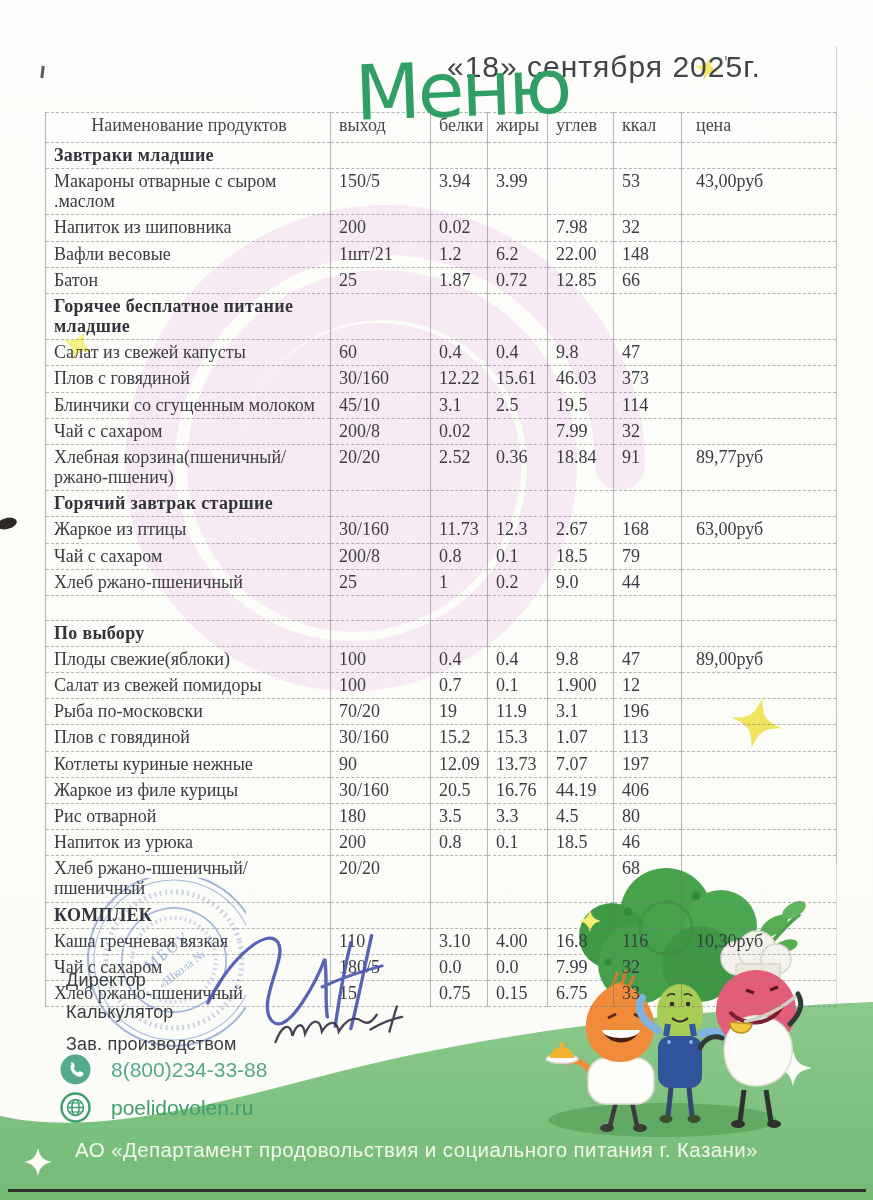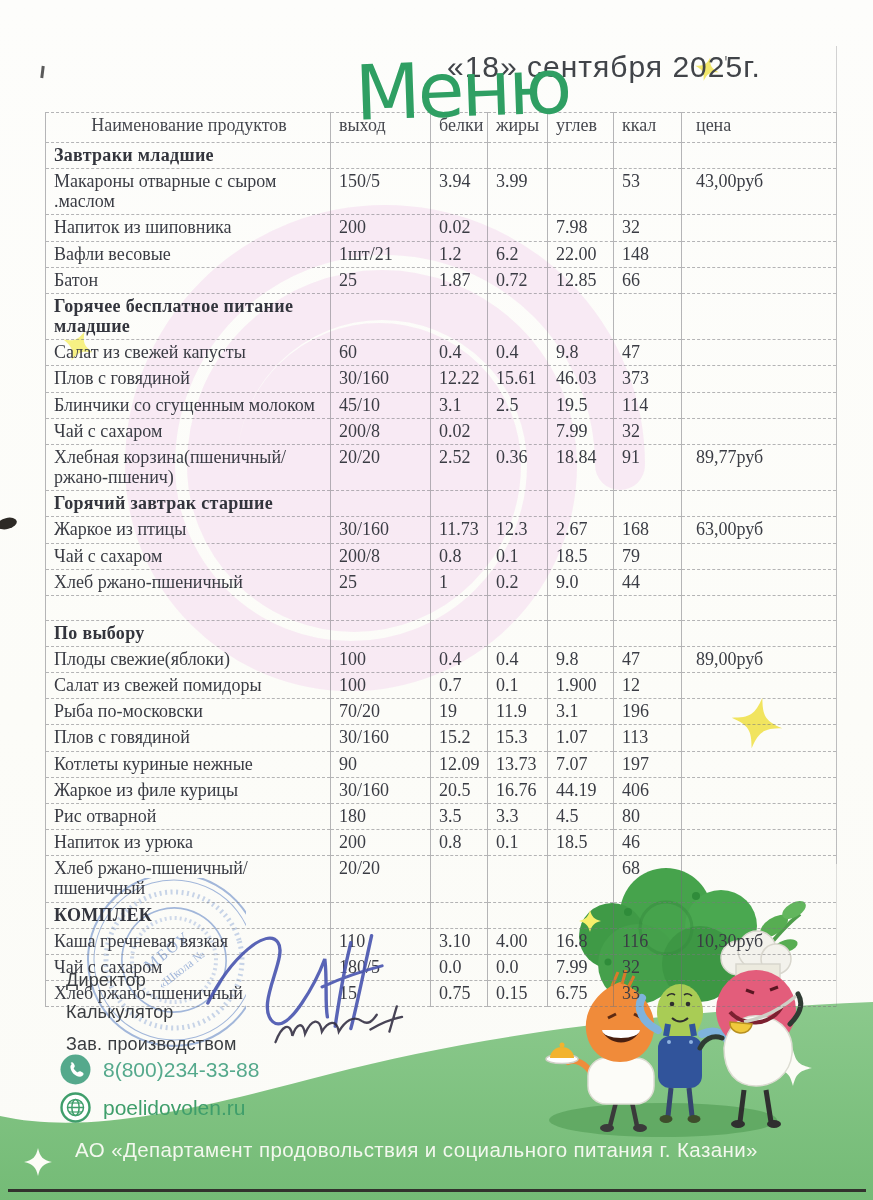--- a/index.html
+++ b/index.html
@@ -32,21 +32,21 @@
   .left-smudge{position:absolute;left:-3px;top:518px;width:20px;height:11px;background:#2d2a26;border-radius:50%;transform:rotate(-14deg);z-index:5;}
   .tick-mark{position:absolute;left:41px;top:66px;width:3px;height:12px;background:#5a5a5a;transform:rotate(7deg);z-index:5;}
   .apostrophe{position:absolute;left:724px;top:52px;font-family:"Liberation Sans",sans-serif;font-size:20px;color:#8a8a8a;z-index:5;}
   .sparkle{position:absolute;z-index:2;pointer-events:none;}
   
   .stamp{position:absolute;left:34px;top:878px;z-index:2;}
   .sig-blue{position:absolute;left:200px;top:910px;z-index:4;}
   .sig-dark{position:absolute;left:268px;top:1000px;z-index:4;}
   .role{position:absolute;left:66px;z-index:3;font-family:Liberation Sans, sans-serif;
         font-size:18px;font-weight:500;color:#3a3d41;letter-spacing:.2px;}
-  .contact-row{position:absolute;left:60px;z-index:3;display:flex;align-items:center;gap:12px;
+  .contact-row{position:absolute;left:60px;z-index:3;display:flex;align-items:center;gap:20px;
         font-family:"Liberation Sans",sans-serif;font-size:21px;font-weight:500;}
   .contact-row .txt-phone{color:#55a98c;}
   .contact-row .txt-site{color:#3f9e6b;}
   
   .wave{position:absolute;left:0;top:988px;z-index:1;}
   .mascots{position:absolute;left:538px;top:862px;z-index:2;}
   .footer-text{position:absolute;left:0;top:1138px;width:833px;text-align:center;z-index:3;
         font-family:"Liberation Sans",sans-serif;font-size:20.5px;color:#f3f8ee;letter-spacing:.4px;}
 </style>
 </head>

